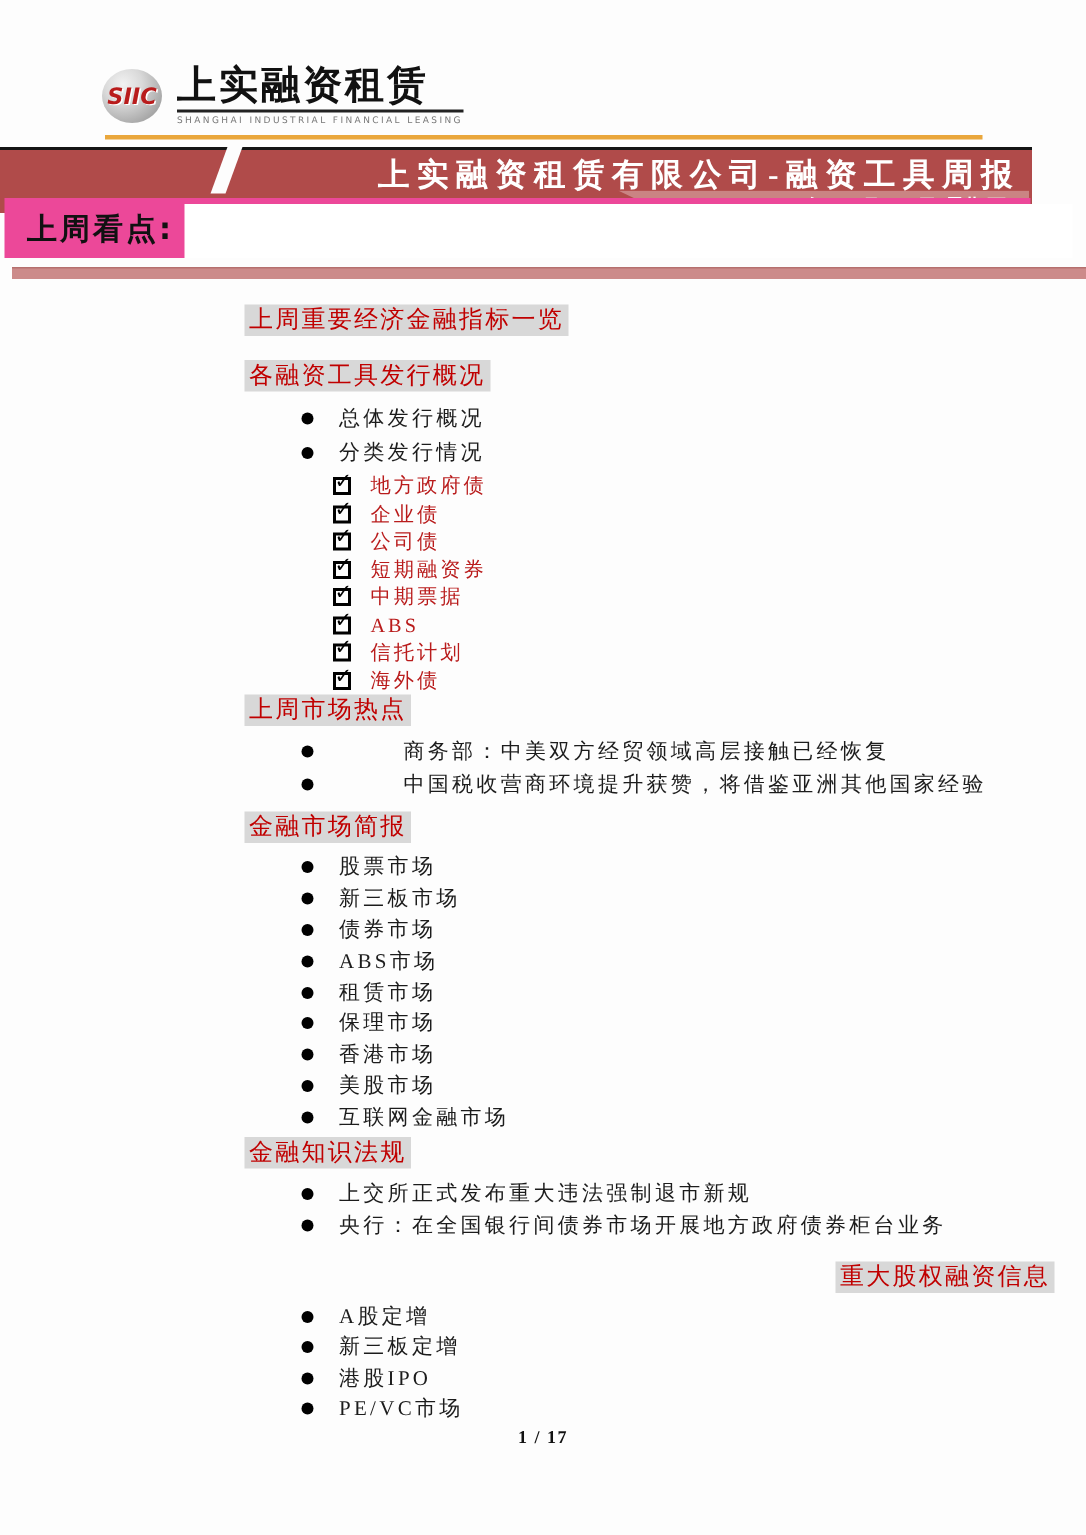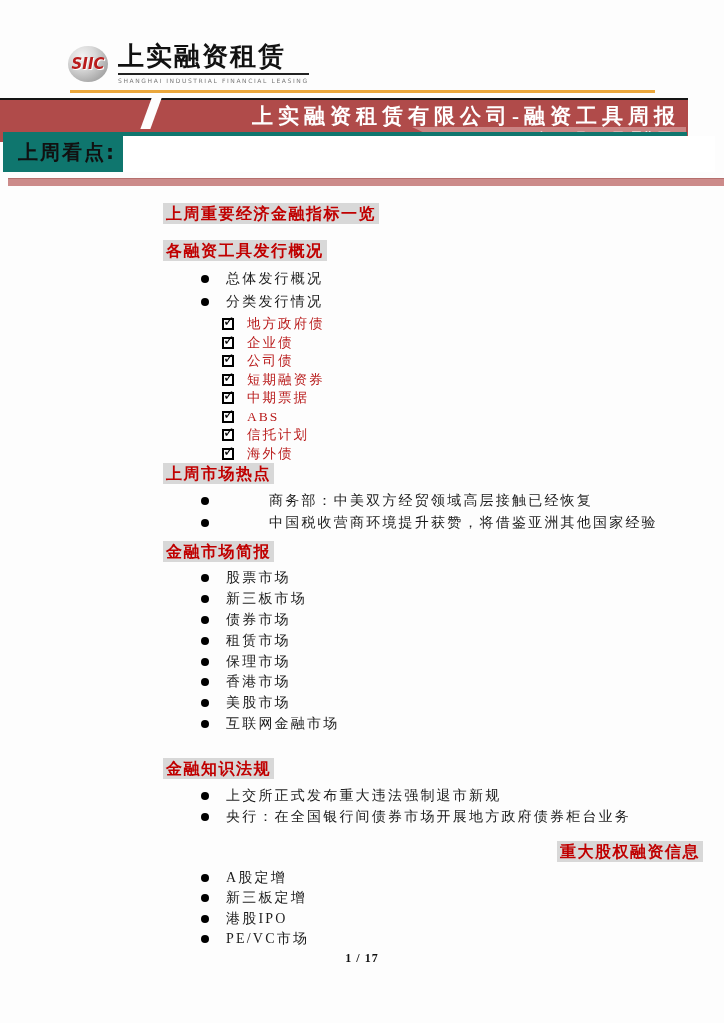--- a/index.html
+++ b/index.html
@@ -30,32 +30,32 @@
   .banner-title { position:absolute; right:8px; top:2px; color:#ffffff; font-weight:bold;
       font-size:21px; letter-spacing:5px; white-space:nowrap; }
   .banner-slash { position:absolute; left:146px; top:-2px; width:10px; height:31px;
       background:#fdfdfd; transform:skewX(-20deg); }
   .date-strip { position:absolute; left:412px; top:127px; width:274px; height:19px;
       background:#ca8483; clip-path:polygon(0 0,100% 0,100% 100%,40px 100%); }
   .date-text { position:absolute; right:14px; top:2px; color:#ffffff; font-weight:bold;
       font-size:13px; letter-spacing:1px; white-space:nowrap; }
 
   
-  .look-bar { position:absolute; left:3px; top:132px; width:684px; height:40px; background:#0f766e; }
+  .look-bar { position:absolute; left:3px; top:132px; width:684px; height:40px; background:#ec4899; }
   .look-label { position:absolute; left:15px; top:7px; font-size:20px; font-weight:bold;
       color:#111; letter-spacing:2px; font-family:"DejaVu Sans","Liberation Sans",sans-serif; }
   .look-input { position:absolute; left:120px; top:4px; width:592px; height:36px; background:#ffffff; }
   .pink-strip { position:absolute; left:8px; top:178px; width:716px; height:8px;
       background:#cc8b8a; border-top:1px solid #b5706e; }
 
   
   .sec { position:absolute; left:163px; width:540px; }
   .s0 { top:203px; } .s1 { top:240px; } .s2 { top:463px; }
   .s3 { top:541px; } .s4 { top:758px; } .s5 { top:841px;text-align:right; }
-  .sec-h { display:inline-block; font-size:16px; font-weight:bold; color:#c00000;
+  .sec-h { display:inline-block; font-size:16px; font-weight:normal; color:#c00000;
       background:#d8d8d8; letter-spacing:1.5px; line-height:21px; padding:0 3px; }
   ul { list-style:none; }
   .bullets { margin-top:6px; }
   .bullets li { display:flex; align-items:center; padding-left:38px; }
   .dot { width:8px; height:8px; border-radius:50%; background:#000; margin-right:17px; flex:0 0 8px; }
   .bt { font-size:14px; color:#1c1c1c; letter-spacing:2.2px; white-space:nowrap; }
   .s1 .bullets li { height:23px; }
   .s2 .bullets li { height:22px;gap:43px; }
   .s3 .bullets li { height:20.8px; }
   .s4 .bullets li { height:21px; }
@@ -166,20 +166,24 @@
           <li>
             <span class="dot"></span>
             <span class="bt">新三板市场</span>
           </li>
           <li>
             <span class="dot"></span>
             <span class="bt">债券市场</span>
           </li>
           <li>
             <span class="dot"></span>
+            <span class="bt">ABS市场</span>
+          </li>
+          <li>
+            <span class="dot"></span>
             <span class="bt">租赁市场</span>
           </li>
           <li>
             <span class="dot"></span>
             <span class="bt">保理市场</span>
           </li>
           <li>
             <span class="dot"></span>
             <span class="bt">香港市场</span>
           </li>

